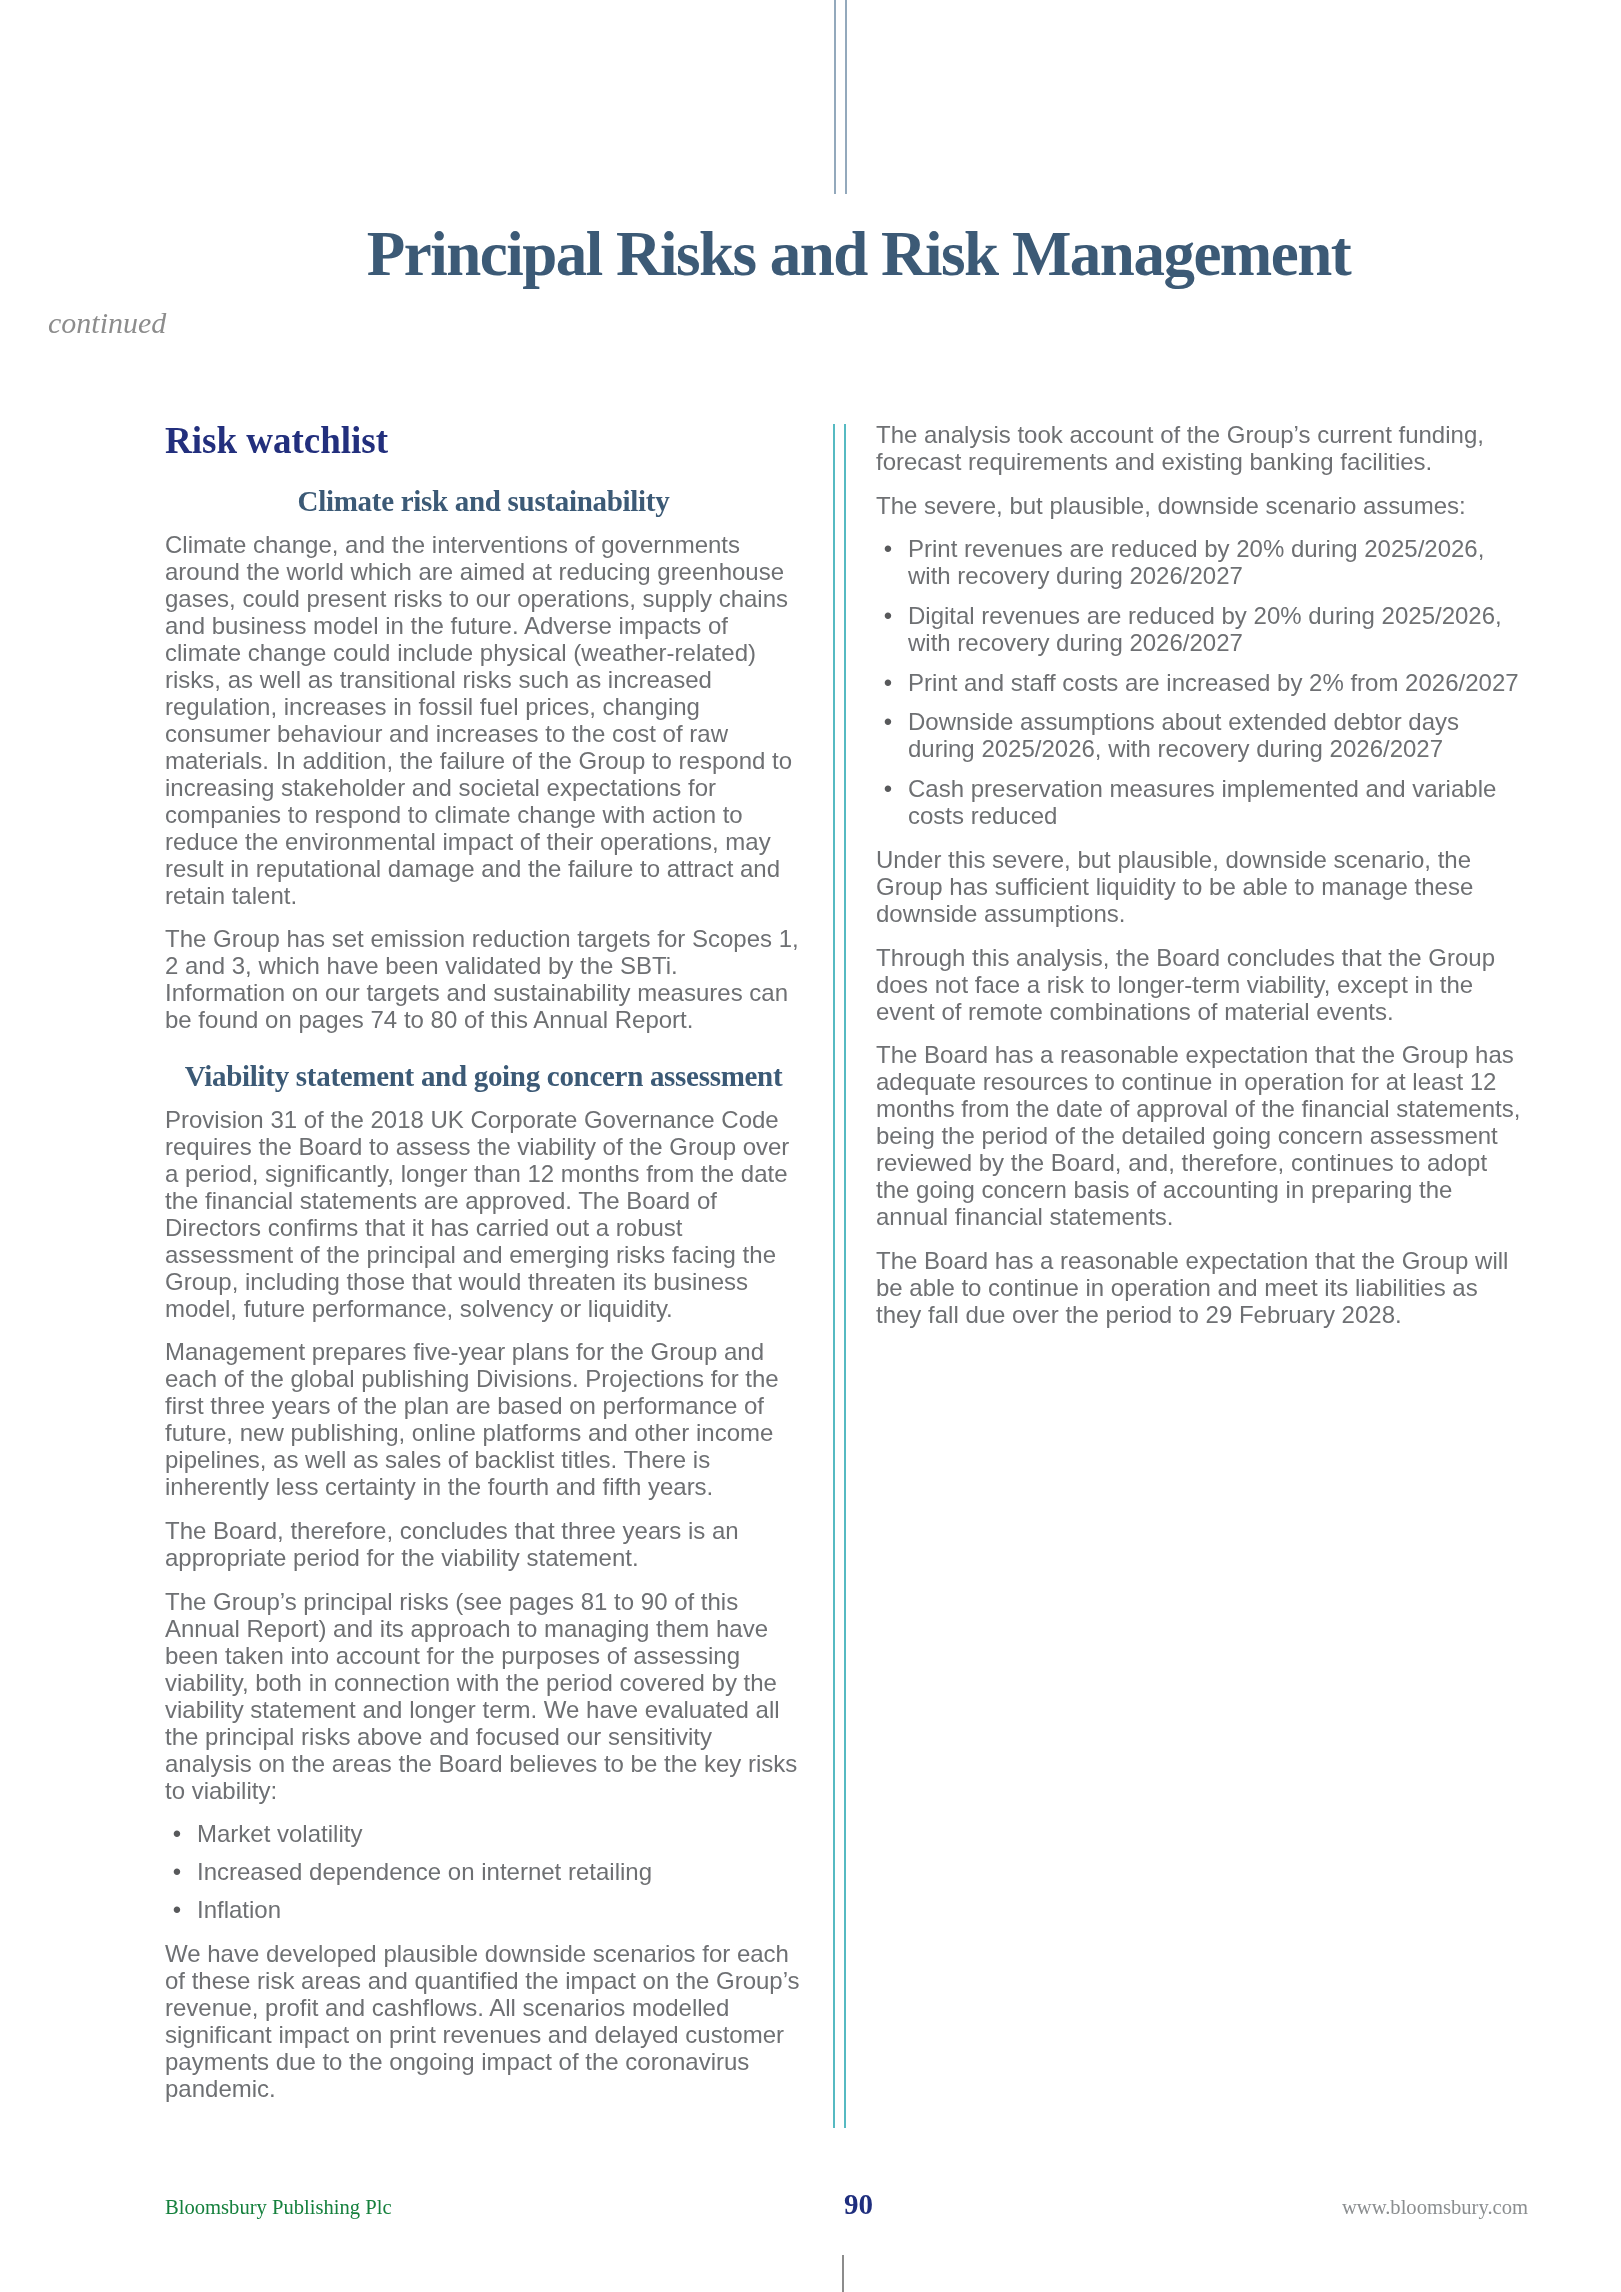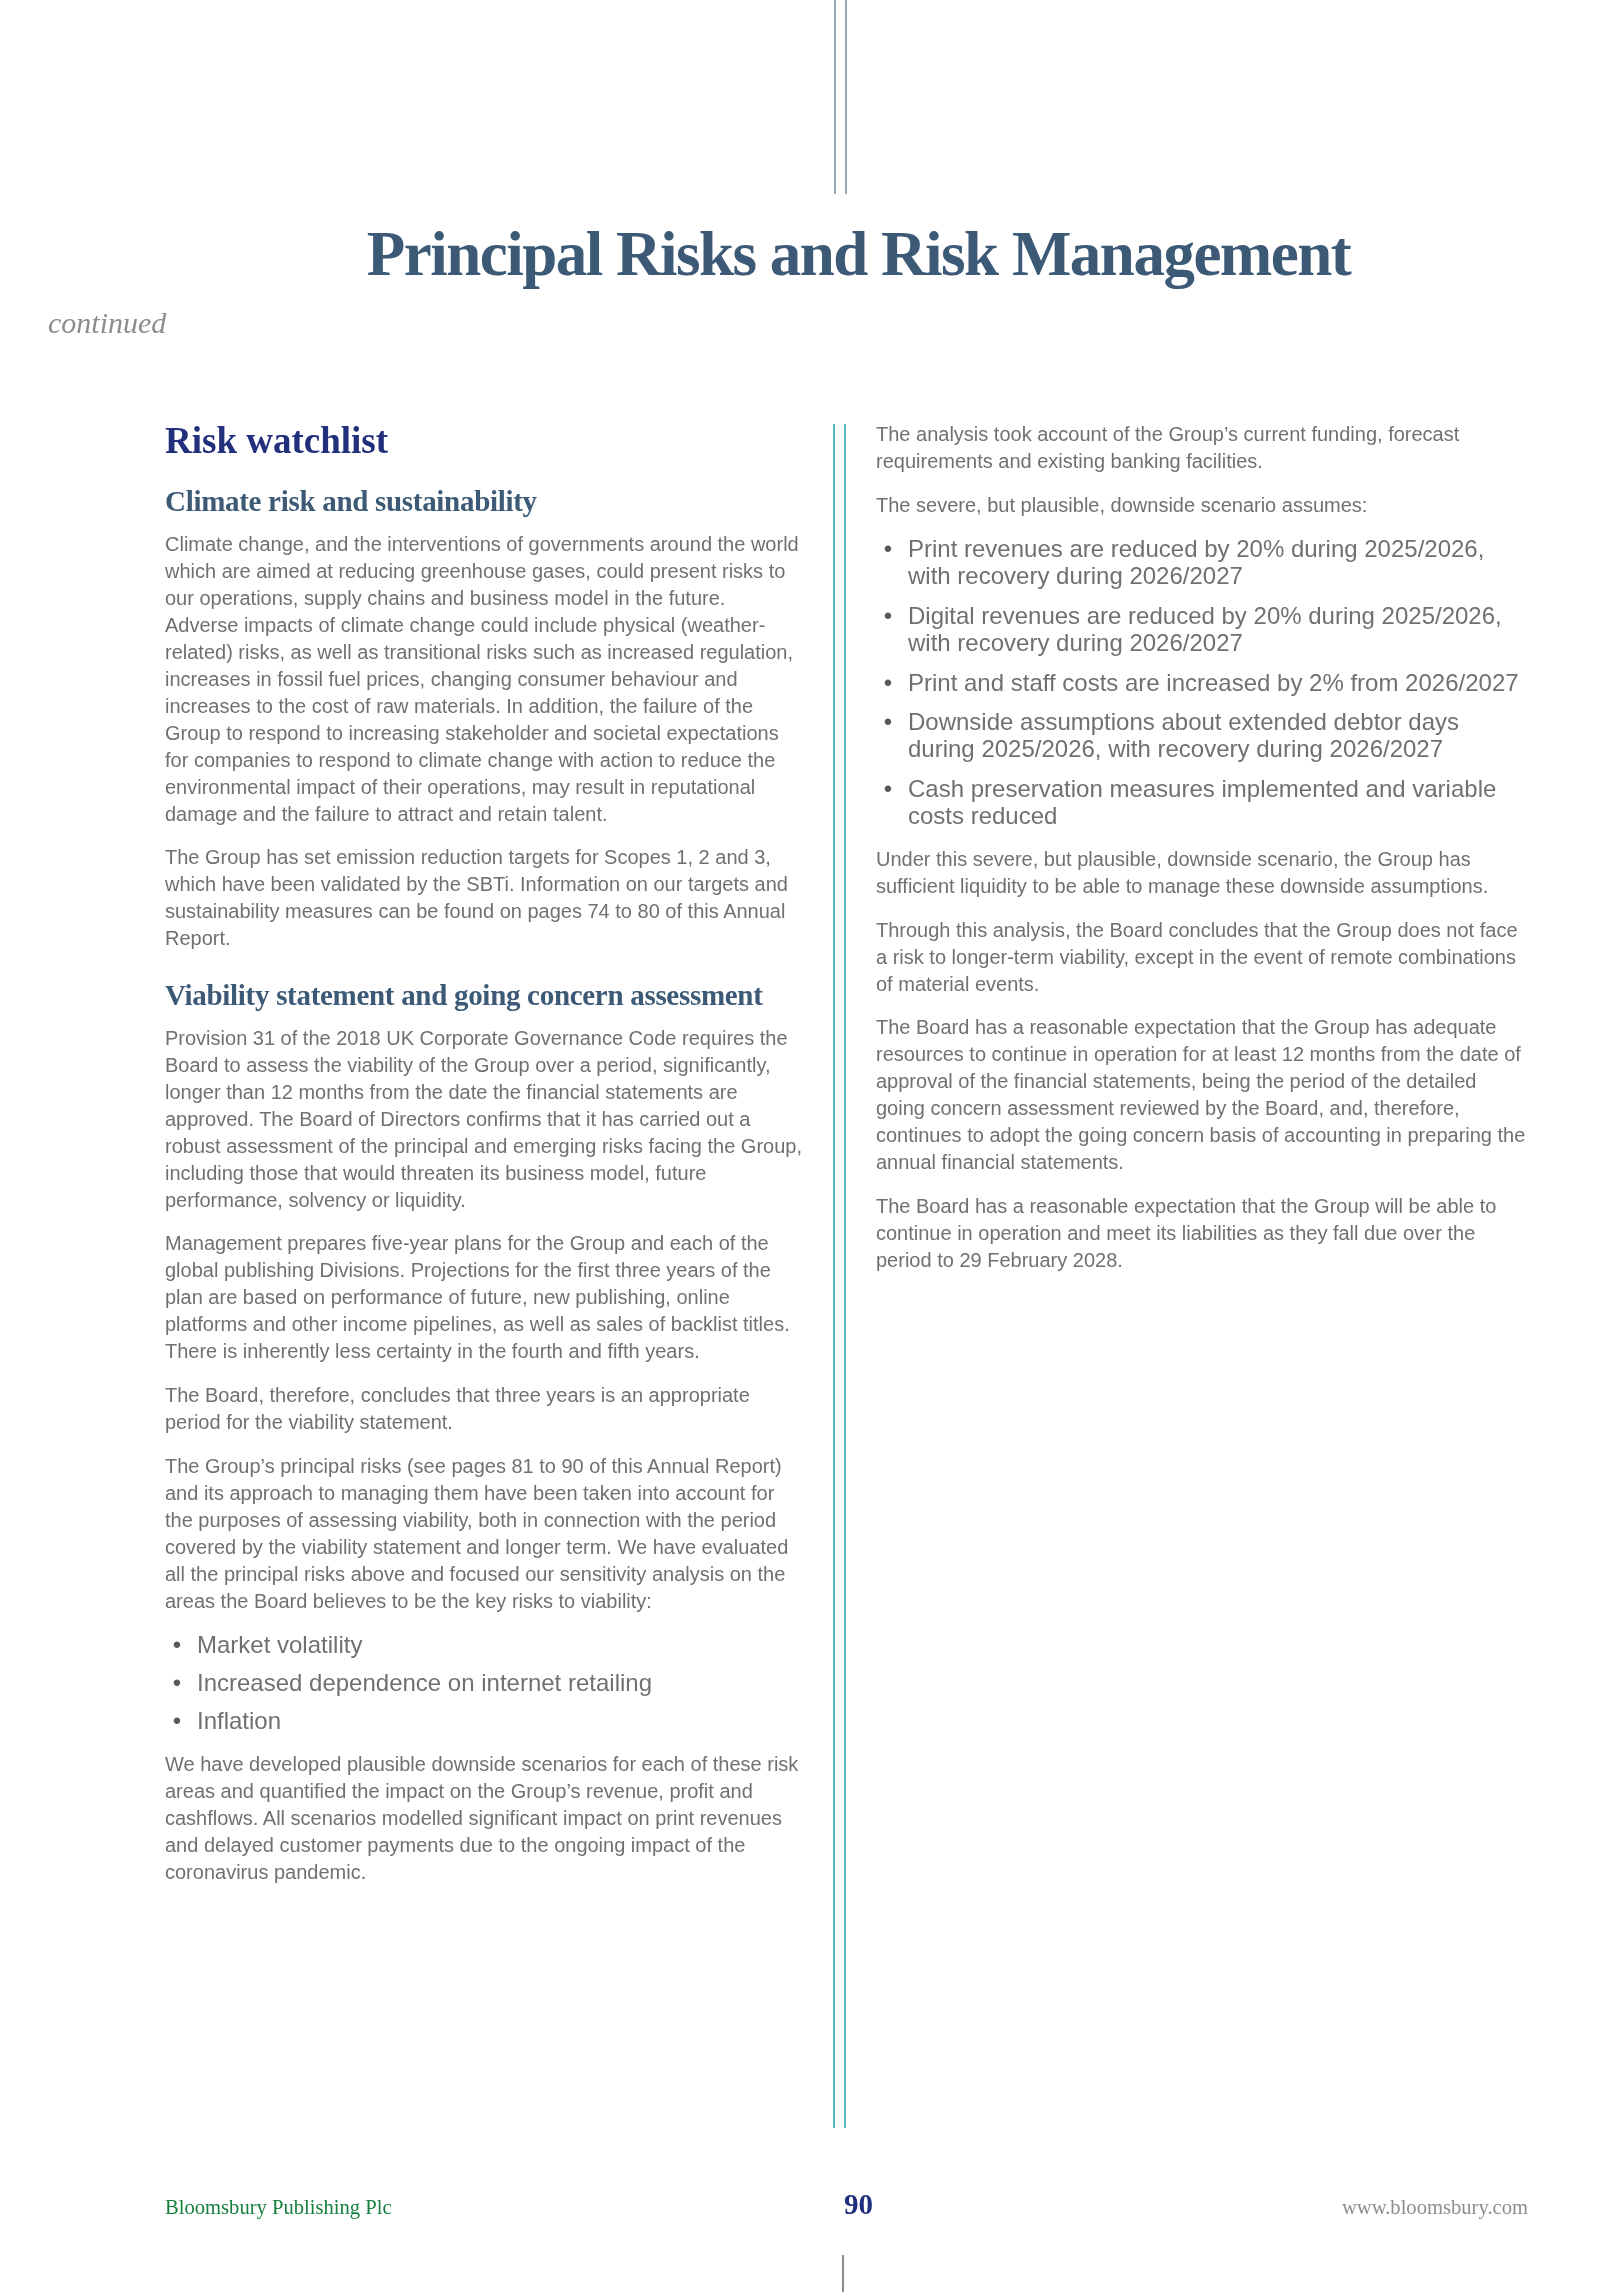--- a/index.html
+++ b/index.html
@@ -60,26 +60,27 @@
   }
   h2.sub {
     margin:0 0 11.8px 0;
     font-family:"Liberation Serif", serif;
     font-weight:bold;
     font-size:29px;
     color:#3c5a76;
     line-height:1.2;
     letter-spacing:-0.3px;
     white-space:nowrap;
+    text-align:center;
   }
   h2.sub.second { margin-top:25.5px; }
 
   p.body {
     margin:0 0 16.7px 0;
-    font-size:20px;
+    font-size:24px;
     line-height:27px;
     color:#6e7073;
   }
   p.body.lead { margin-bottom:16.7px; }
 
   ul.bullets {
     list-style:none;
     margin:3.9px 0 16.7px 0;
     padding:0;
   }

